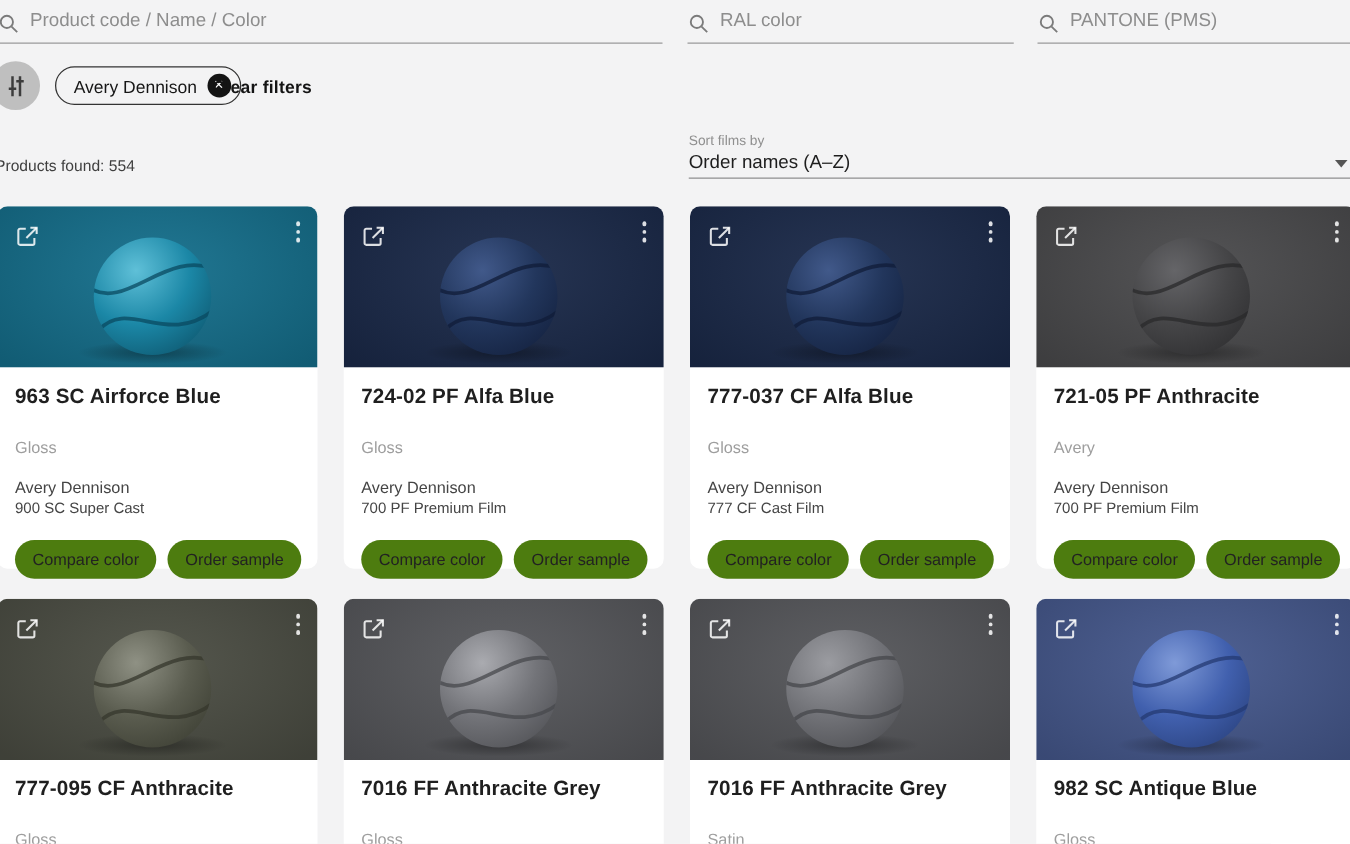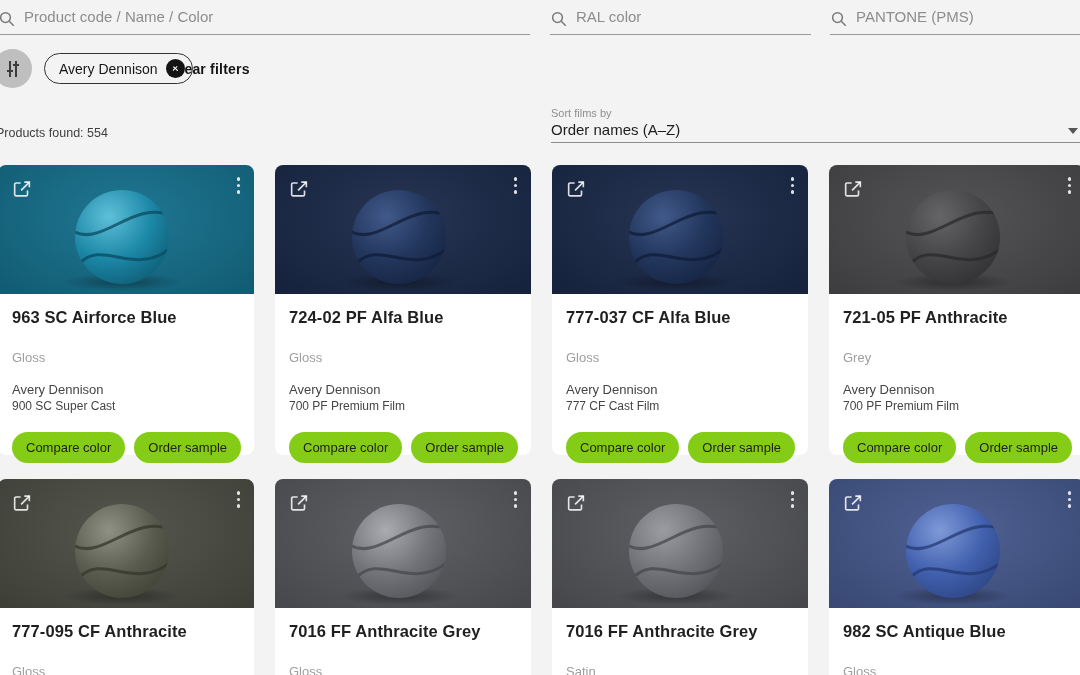--- a/index.html
+++ b/index.html
@@ -88,21 +88,21 @@
     width: 130px; height: 20px;
     background: radial-gradient(ellipse at center, rgba(0,0,0,.35), transparent 65%);
   }
   .card-body { padding: 14px 14px 0 14px; }
   .p-name { font-size: 16.5px; font-weight: 700; color: #1f1f1f; letter-spacing: .1px; }
   .p-finish { font-size: 13px; color: #9e9e9e; margin-top: 23px; }
   .p-brand { font-size: 13px; color: #454545; margin-top: 17px; line-height: 1.3; }
   .p-film  { font-size: 12px; color: #454545; line-height: 1.3; }
   .pill-row { display: flex; gap: 9px; margin-top: 18px; }
   .pill {
-    background: #84cc16; border: none; border-radius: 17px;
+    background: #4d7c0f; border: none; border-radius: 17px;
     padding: 8px 14px; font: 13px "Liberation Sans", sans-serif; color: #222;
     cursor: pointer; white-space: nowrap;
   }
 </style>
 </head>
 <body>
 
 <div class="search-field" id="sf-product">
   <svg class="mag" width="18" height="18" viewBox="0 0 24 24" fill="none" stroke="#7b7b7b" stroke-width="2">
       <circle cx="10" cy="10" r="6.5"></circle>
@@ -258,21 +258,21 @@
           <path d="M20 4.5 11 13.5"></path>
       </svg>
       <span class="dots">
           <i></i>
           <i></i>
           <i></i>
         </span>
     </div>
     <div class="card-body">
       <div class="p-name">721-05 PF Anthracite</div>
-      <div class="p-finish">Grey</div>
+      <div class="p-finish">Avery</div>
       <div class="p-brand">Avery Dennison</div>
       <div class="p-film">700 PF Premium Film</div>
       <div class="pill-row">
         <button class="pill">Compare color</button>
         <button class="pill">Order sample</button>
       </div>
     </div>
   </div>
 
   <div class="card">

